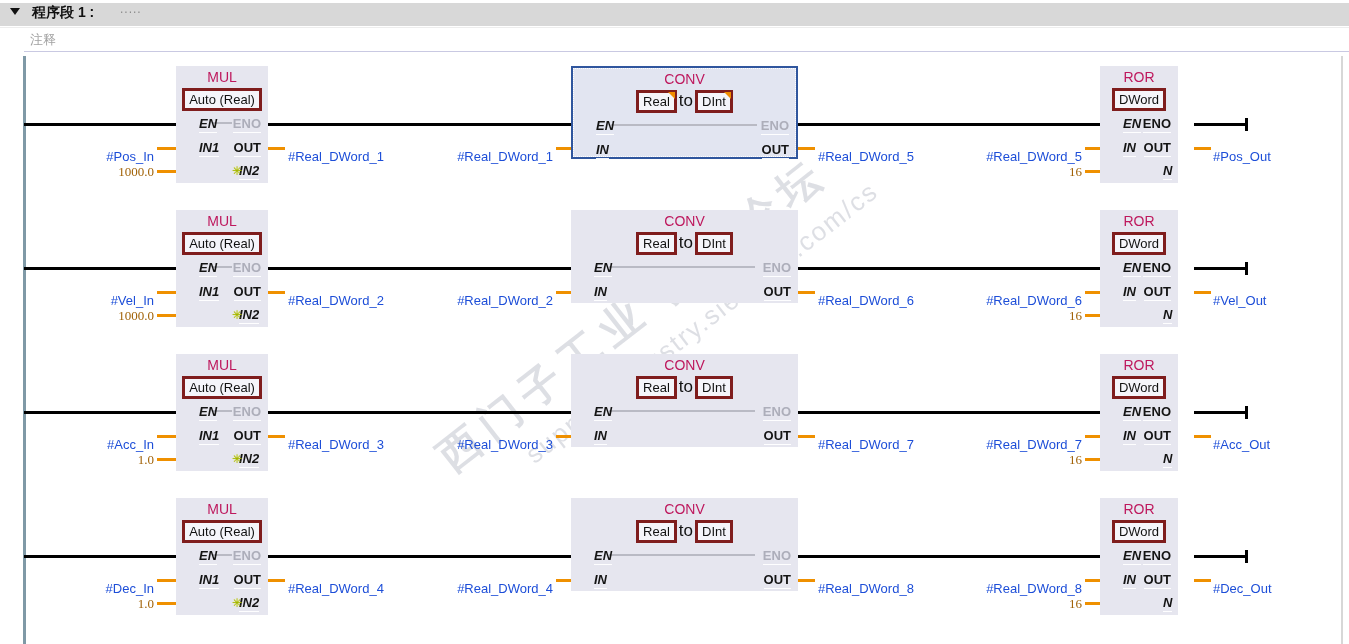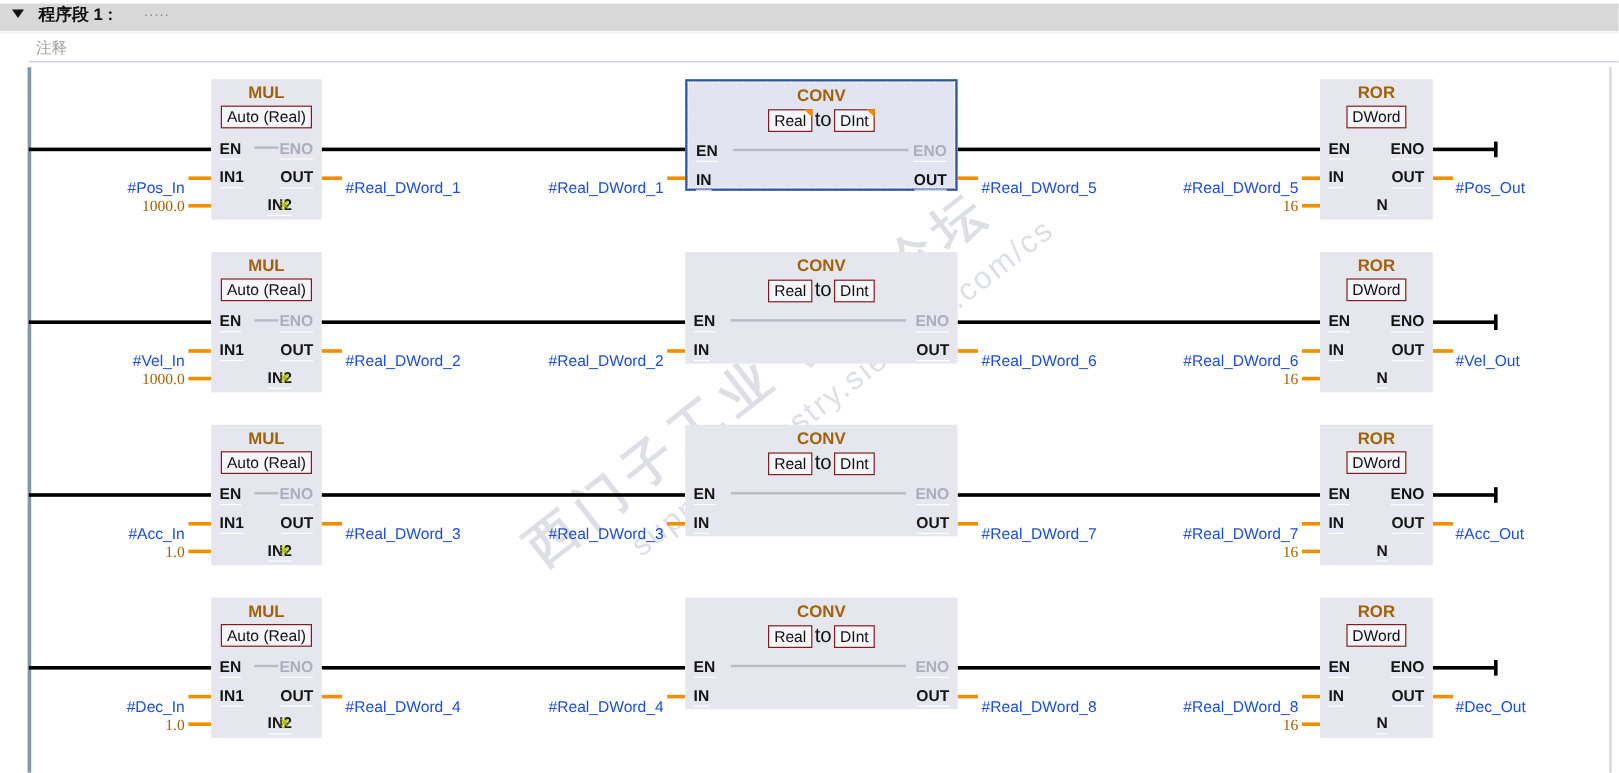--- a/index.html
+++ b/index.html
@@ -24,32 +24,32 @@
   
   .row{position:absolute;left:0;width:1349px;height:130px;z-index:2;}
   .rail{position:absolute;top:57px;height:3px;background:#000;}
   .endtick{position:absolute;left:1245px;top:52px;width:3px;height:13px;background:#000;}
   .conn{position:absolute;height:3px;background:#ef9000;}
   .c1{top:81px;} .c2{top:104px;}
   
   .block{position:absolute;top:0;background:#e6e6ef;box-sizing:border-box;}
   .block.mul{left:176px;width:92px;height:117px;}
   .block.conv{left:571px;width:227px;height:93px;}
-  .block.ror{left:1100px;width:94px;height:117px;}
+  .block.ror{left:1100px;width:78px;height:117px;}
   .block.selected{border:2px solid #30569e;outline:1px dotted #fff;outline-offset:-3px;background:#e2e5f1;}
-  .title{margin-top:3px;text-align:center;font-size:14px;font-weight:bold;color:#a16207;line-height:17px;}
+  .title{margin-top:3px;text-align:center;font-size:14px;font-weight:normal;color:#be185d;line-height:17px;}
   .subwrap{text-align:center;margin-top:2px;line-height:19px;}
-  .subtitle,.typebox{display:inline-block;background:#f5f5fa;border:1px solid #7f1d1d;
+  .subtitle,.typebox{display:inline-block;background:#f5f5fa;border:3px solid #7f1d1d;
     padding:0 4px;font-size:13px;line-height:17px;color:#111;position:relative;}
   .tosep{font-size:17px;color:#111;padding:0 2px;}
   .corner{position:absolute;top:-1px;right:-1px;width:0;height:0;
     border-left:7px solid transparent;border-top:7px solid #f08c00;}
   .pin{position:absolute;font-size:13px;font-weight:bold;color:#141414;line-height:16px;
     border-bottom:1px solid rgba(255,255,255,.95);}
-  .pin.l{left:7px;} .pin.r{right:7px;text-align:right;}
+  .pin.l{left:23px;font-style:italic;} .pin.r{right:7px;text-align:right;}
   .row-en{top:50px;} .row-a{top:74px;} .row-b{top:97px;margin-left:40px;}
   .pin.gray{color:#adaeba;}
   .enoline{position:absolute;top:56px;height:2px;background:#b9bac4;}
   .mul .enoline{left:36px;width:20px;}
   .conv .enoline{left:38px;width:146px;}
   .star{position:absolute;left:56px;top:98px;font-size:12px;color:#9fb400;line-height:14px;
     text-shadow:0 0 1px #e3e229;}
   
   .op{position:absolute;top:83px;font-size:13px;color:#1d4ed8;line-height:16px;white-space:nowrap;}
   .op-in1{left:0;width:154px;text-align:right;}

